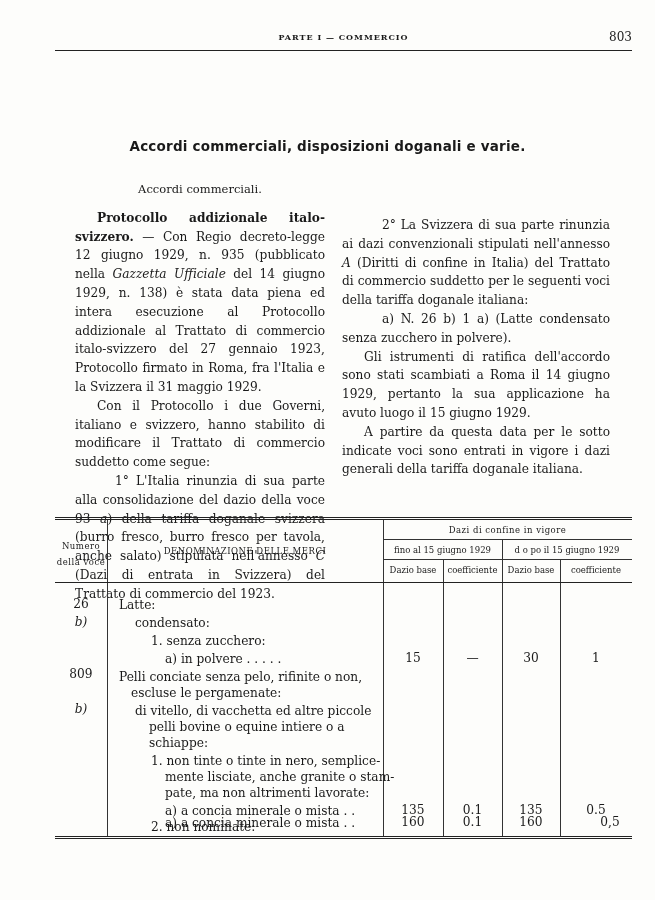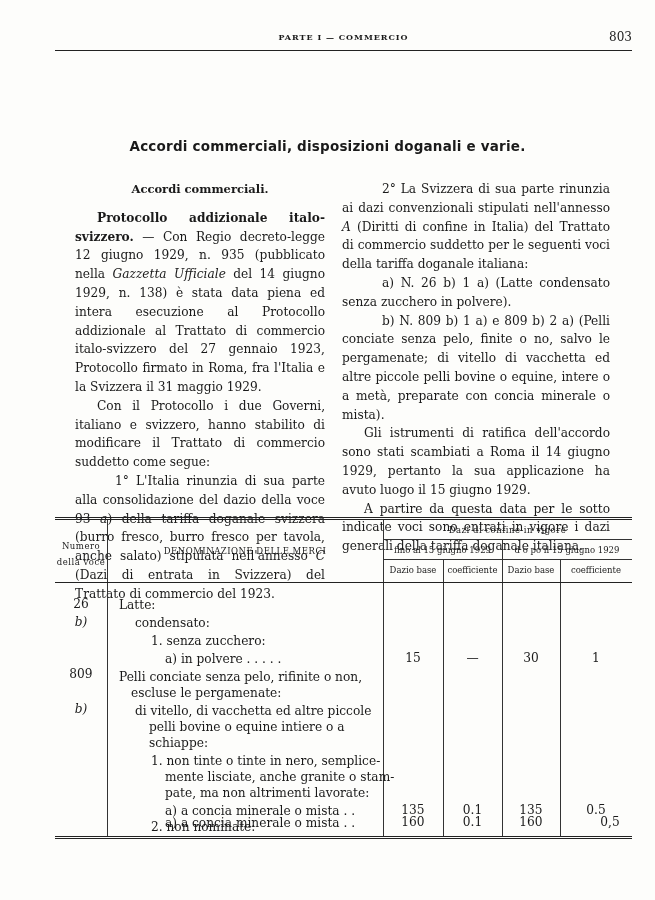--- a/index.html
+++ b/index.html
@@ -15,25 +15,25 @@
     position:absolute; left:0; width:100%; text-align:center; top:2px;
     font-size:8px; letter-spacing:1px; font-weight:bold;
   }
   .page-number { position:absolute; right:0; top:0; font-size:12px;margin-left:20px; }
   .section-title {
     left:0; width:655px; top:138px; text-align:center;
     font-family:"DejaVu Sans", sans-serif; font-weight:bold; font-size:13.5px; letter-spacing:0.2px;
   }
   .col { top:180px; font-size:12.2px; line-height:18.8px; text-align:justify; }
   .col-left { left:75px; width:250px; }
-  .col-right { left:342px; width:268px; }
+  .col-right { left:342px; width:268px;margin-top:36px; }
   .col p { margin:0; }
   .indent { text-indent:22px; }
   .indent2 { text-indent:40px; }
-  .subhead { text-align:center; font-weight:bold; font-size:11.5px; margin-bottom:10px !important; }
+  .subhead { text-align:center; font-weight:normal; font-size:11.5px; margin-bottom:10px !important; }
   .b { font-weight:bold; }
   i { font-style:italic; }
 
   .tbl { left:55px; top:517px; width:577px; }
   .line-double { border-top:3px double #222; }
   .hdr { position:relative; height:62px; border-bottom:1.5px solid #222; }
   .vline { position:absolute; top:0; bottom:0; border-left:1px solid #333; }
   .hcell { position:absolute; font-size:8.5px; text-align:center; letter-spacing:0.5px; }
   .body { position:relative; height:253px; border-bottom:3px double #222; }
   .row-text { position:absolute; font-size:12.2px; line-height:17px; white-space:nowrap; }
@@ -52,21 +52,20 @@
 <div class="abs col col-left">
   <p class="subhead">Accordi commerciali.</p>
   <p class="indent"><span class="b">Protocollo addizionale italo-svizzero.</span><span> — Con Regio decreto-legge 12 giugno 1929, n. 935 (pubblicato nella </span><i>Gazzetta Ufficiale</i><span> del 14 giugno 1929, n. 138) è stata data piena ed intera esecuzione al Protocollo addizionale al Trattato di commercio italo-svizzero del 27 gennaio 1923, Protocollo firmato in Roma, fra l'Italia e la Svizzera il 31 maggio 1929.</span></p>
   <p class="indent">Con il Protocollo i due Governi, italiano e svizzero, hanno stabilito di modificare il Trattato di commercio suddetto come segue:</p>
   <p class="indent2"><span>1° L'Italia rinunzia di sua parte alla consolidazione del dazio della voce 93 </span><i>a</i><span>) della tariffa doganale svizzera (burro fresco, burro fresco per tavola, anche salato) stipulata nell'annesso </span><i>C</i><span> (Dazi di entrata in Svizzera) del Trattato di commercio del 1923.</span></p>
 </div>
 
 <div class="abs col col-right">
   <p class="indent2"><span>2° La Svizzera di sua parte rinunzia ai dazi convenzionali stipulati nell'annesso </span><i>A</i><span> (Diritti di confine in Italia) del Trattato di commercio suddetto per le seguenti voci della tariffa doganale italiana:</span></p>
   <p class="indent2">a) N. 26 b) 1 a) (Latte condensato senza zucchero in polvere).</p>
-  <p class="indent2">b) N. 809 b) 1 a) e 809 b) 2 a) (Pelli conciate senza pelo, finite o no, salvo le pergamenate; di vitello di vacchetta ed altre piccole pelli bovine o equine, intere o a metà, preparate con concia minerale o mista).</p>
   <p class="indent">Gli istrumenti di ratifica dell'accordo sono stati scambiati a Roma il 14 giugno 1929, pertanto la sua applicazione ha avuto luogo il 15 giugno 1929.</p>
   <p class="indent">A partire da questa data per le sotto indicate voci sono entrati in vigore i dazi generali della tariffa doganale italiana.</p>
 </div>
 
 <div class="abs tbl">
   <div class="line-double"></div>
   <div class="hdr">
     <div class="vline" style="left:52px"></div>
     <div class="vline" style="left:328px"></div>
     <div class="vline" style="left:388px;top:40px"></div>

